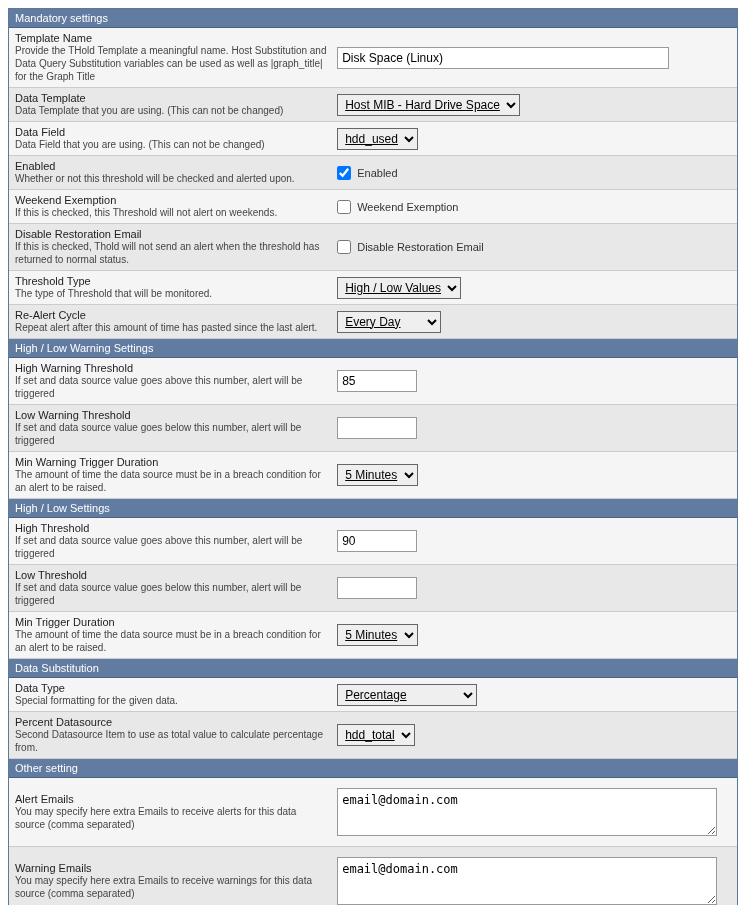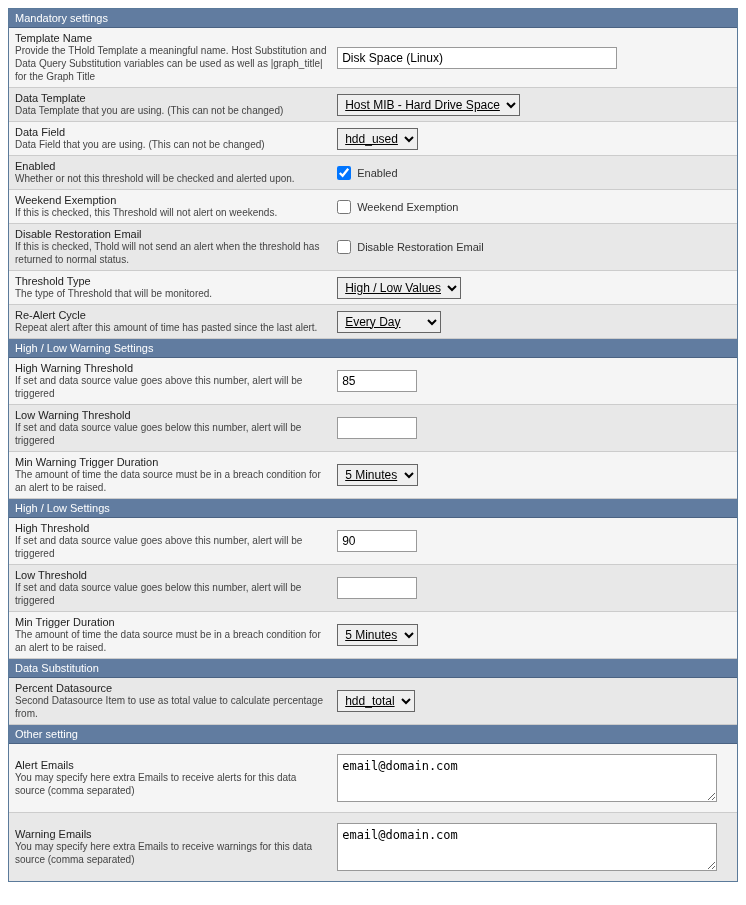--- a/index.html
+++ b/index.html
@@ -51,21 +51,21 @@
     align-items: center;
     gap: 5px;
   }
   input[type="text"] {
     border: 1px solid #999;
     padding: 3px 4px;
     font-family: inherit;
     font-size: 12px;
     height: 22px;
   }
-  .text-wide { width: 280px; }
+  .text-wide { width: 332px; }
   .text-narrow { width: 80px; }
   select {
     border: 1px solid #666;
     padding: 2px 3px;
     font-family: inherit;
     font-size: 12px;
     height: 22px;
     background: #efefef;
     text-decoration: underline;
   }
@@ -261,20 +261,31 @@
     </div>
     <div class="input-col">
       <select>
         <option>5 Minutes</option>
       </select>
     </div>
   </div>
 
   <div class="section-header">Data Substitution</div>
 
+  <div class="row row-odd">
+    <div class="label-col">
+      <div class="label-title">Data Type</div>
+      <div class="label-desc">Special formatting for the given data.</div>
+    </div>
+    <div class="input-col">
+      <select style="width:140px">
+        <option>Percentage</option>
+      </select>
+    </div>
+  </div>
 
   <div class="row row-even">
     <div class="label-col">
       <div class="label-title">Percent Datasource</div>
       <div class="label-desc">Second Datasource Item to use as total value to calculate percentage from.</div>
     </div>
     <div class="input-col">
       <select>
         <option>hdd_total</option>
       </select>

